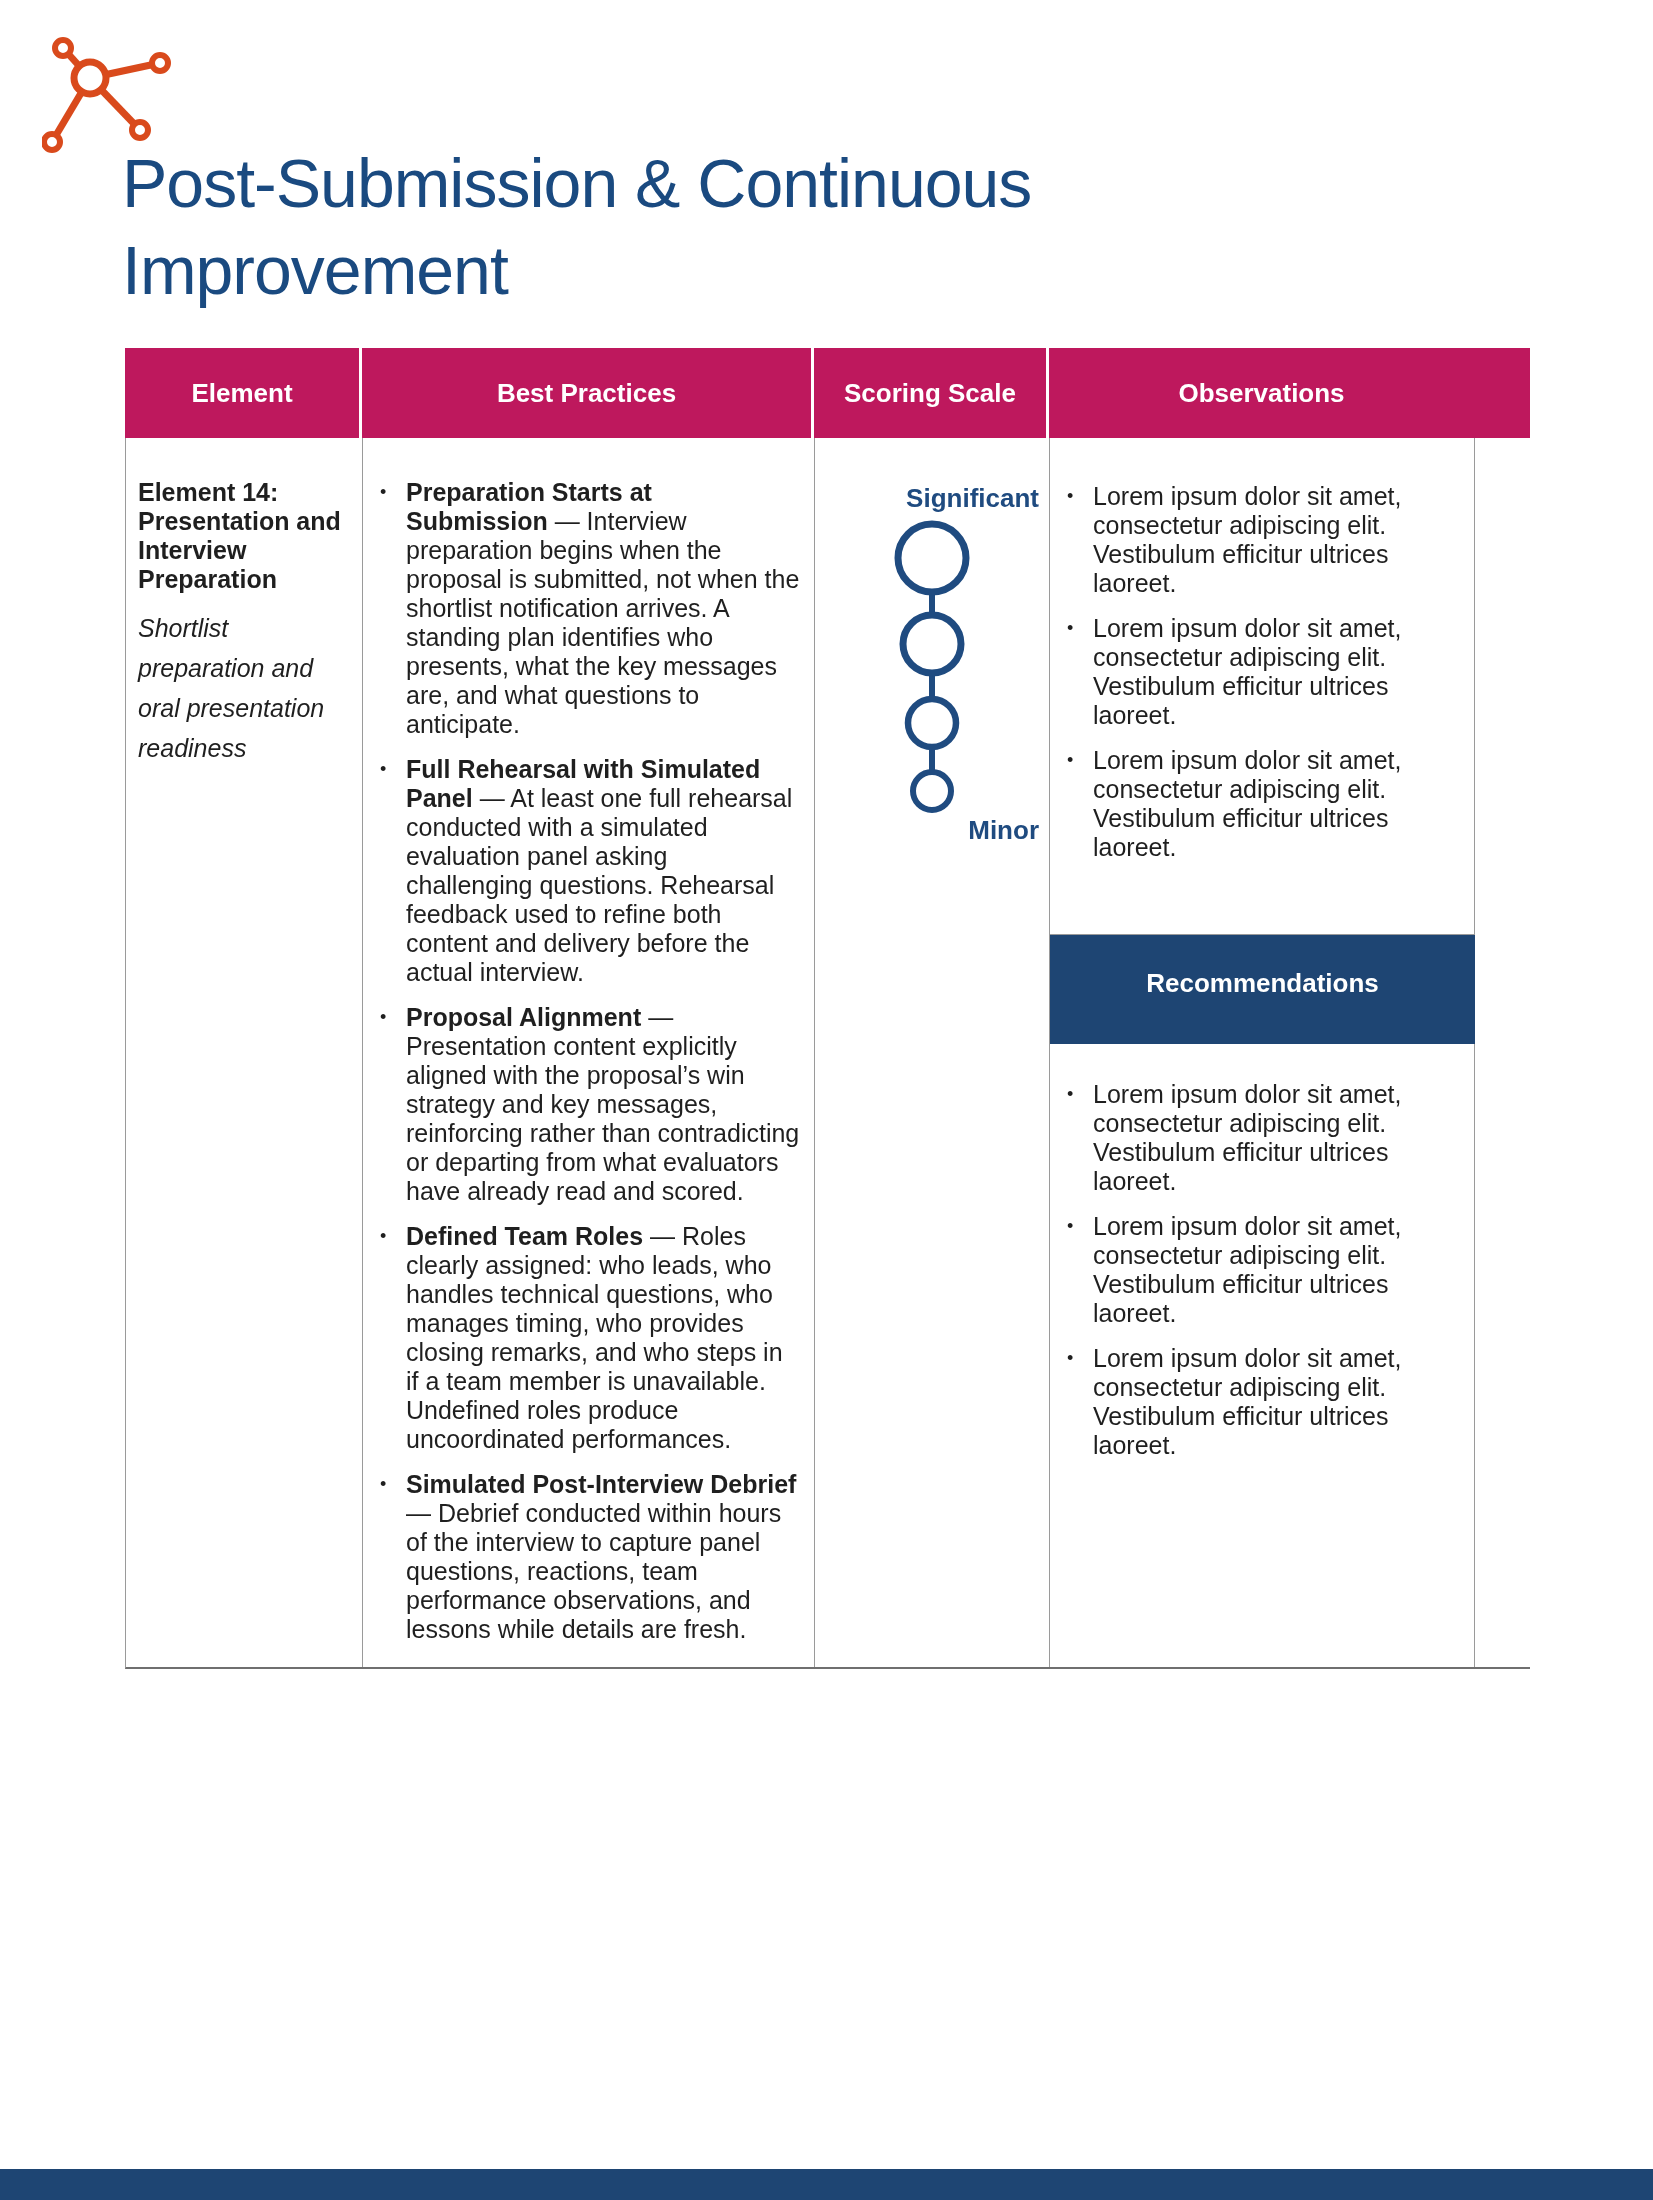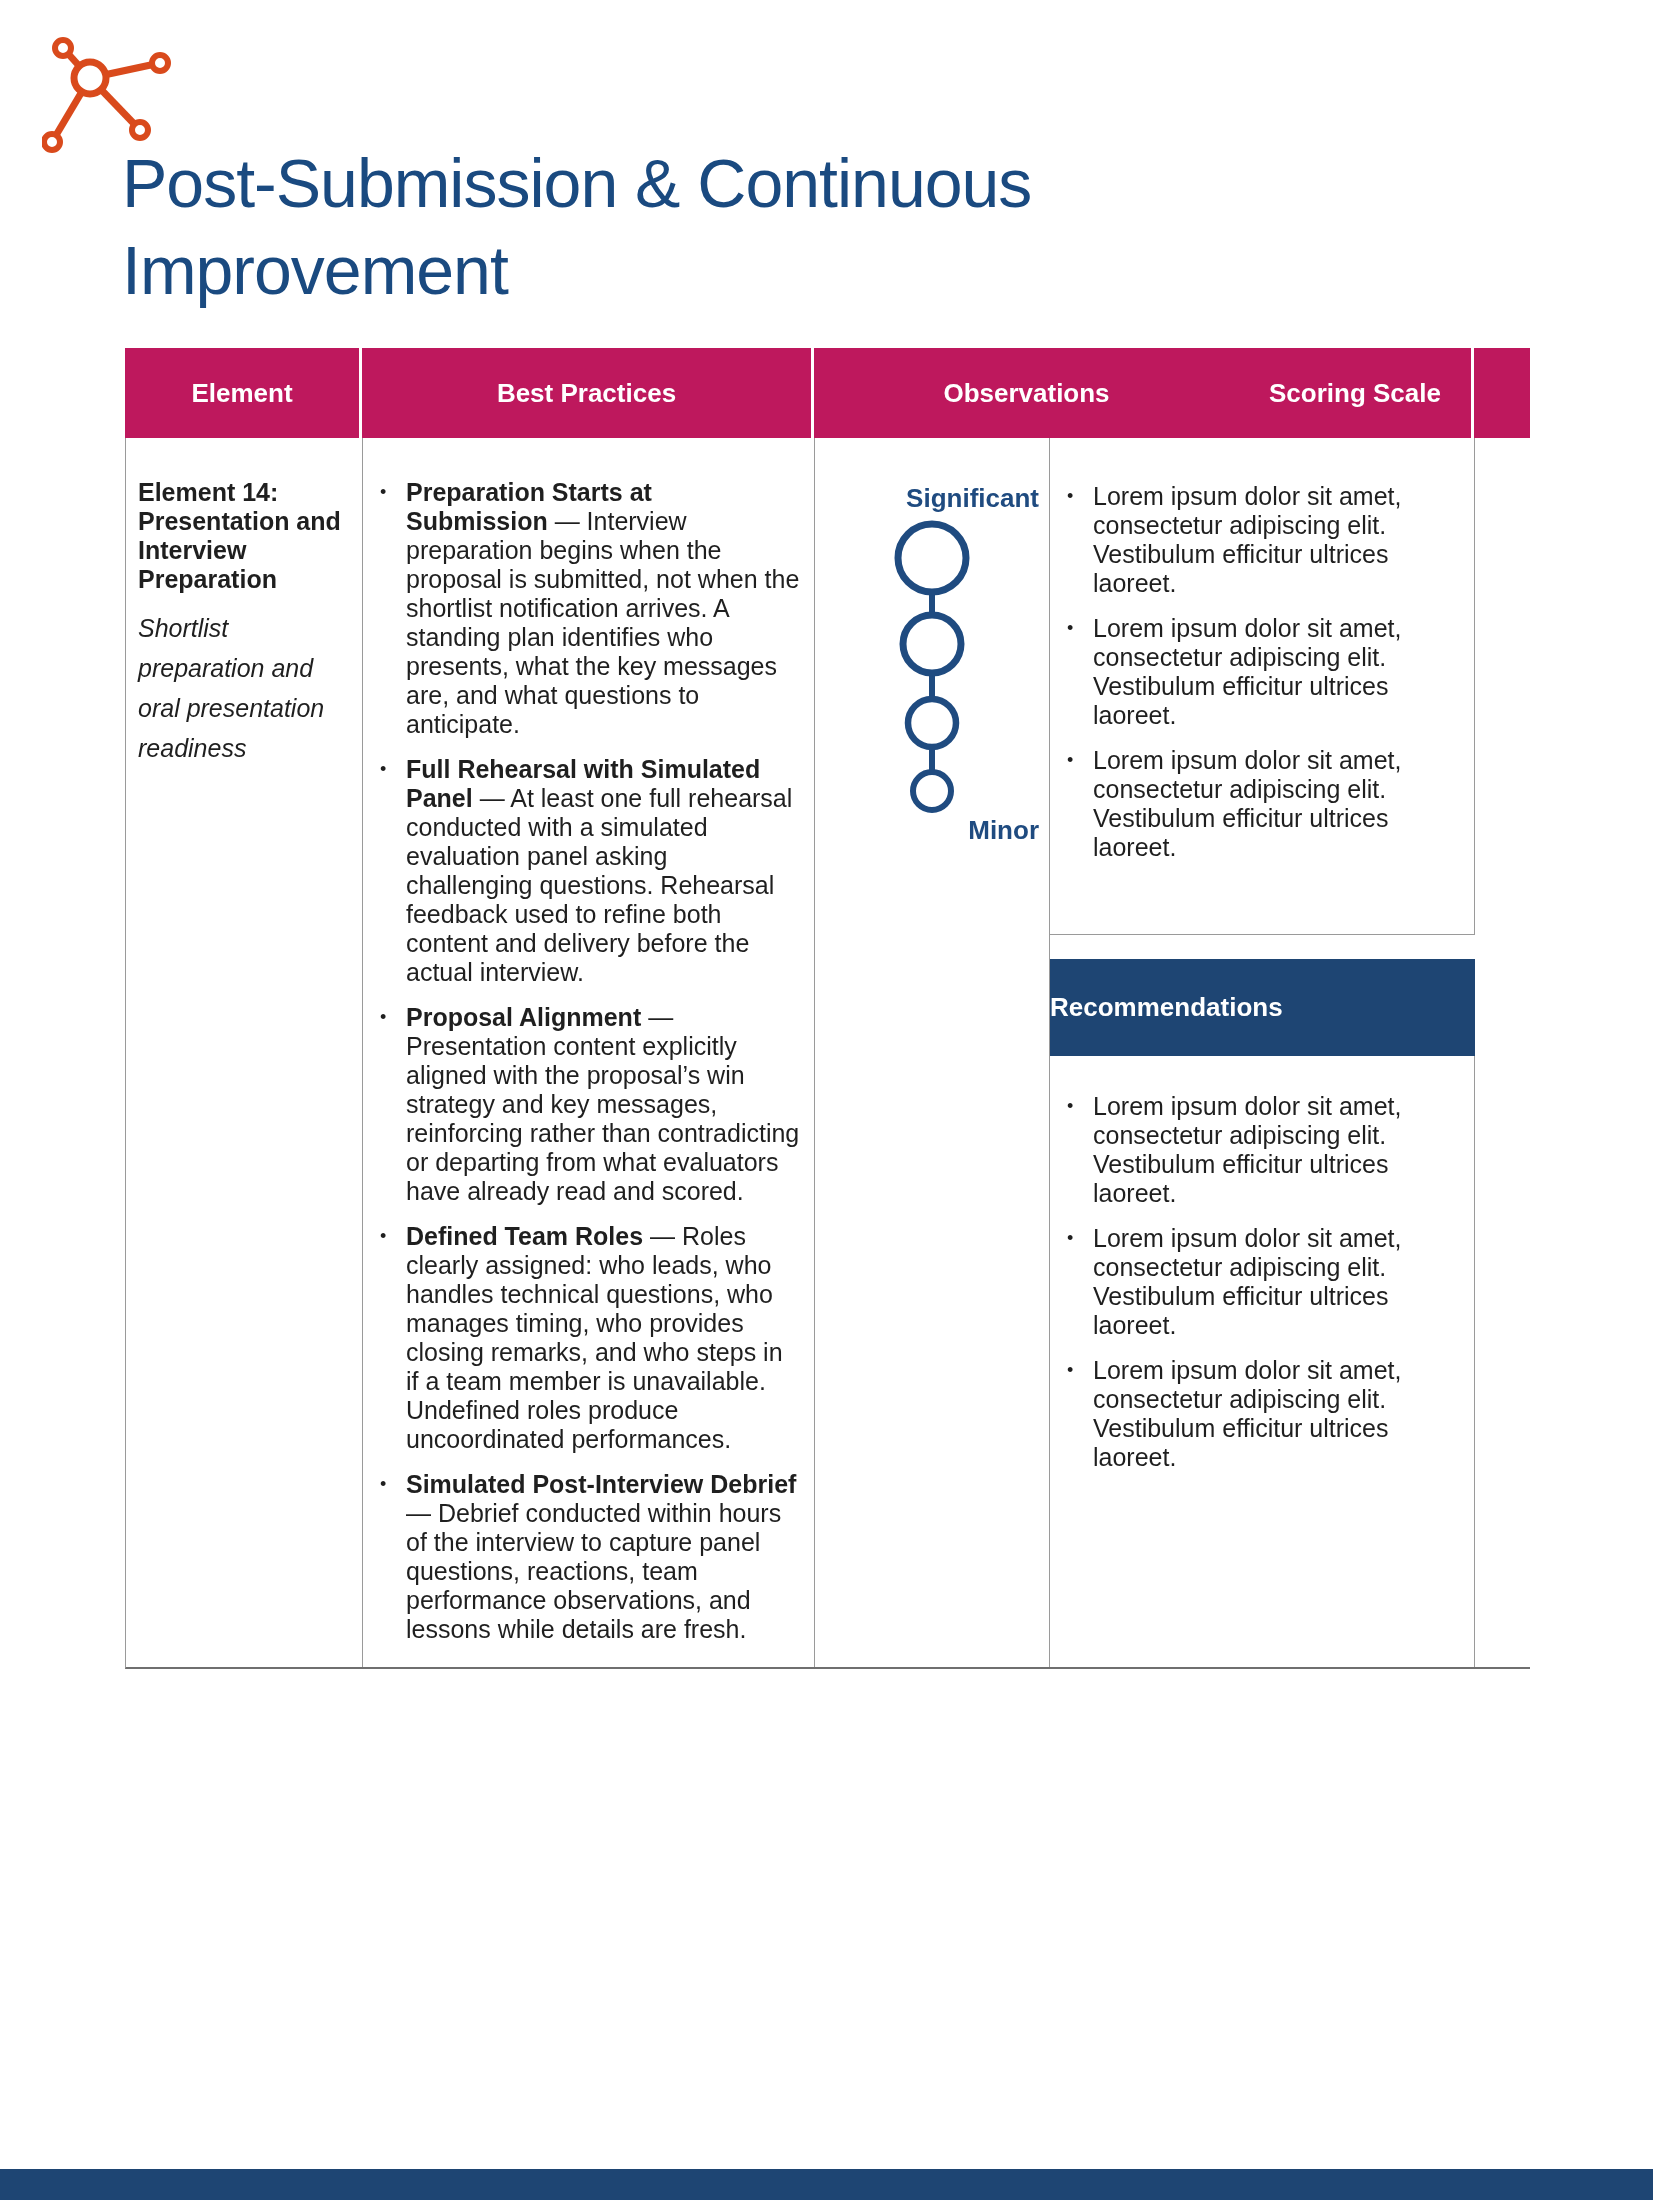--- a/index.html
+++ b/index.html
@@ -54,22 +54,22 @@
   .score-icon{display:block;margin:6px auto 0 auto;}
   .score-label.bottom{}
   
   .col-obs{display:flex;flex-direction:column;padding:0;}
   .obs-cell{
     height:497px;box-sizing:border-box;
     border-bottom:1px solid #9a9a9a;border-right:1px solid #9a9a9a;
     padding:44px 22px 0 14px;
   }
   .rec-header{
-    height:97px;line-height:97px;
-    background:#1e4573;color:#ffffff;font-size:26px;font-weight:700;margin-top:24px;
+    height:109px;line-height:97px;text-align:center;
+    background:#1e4573;color:#ffffff;font-size:26px;font-weight:700;
   }
   .rec-cell{
     flex:1;box-sizing:border-box;border-right:1px solid #9a9a9a;
     padding:36px 22px 0 14px;
   }
   
   .footer-bar{position:absolute;left:0;top:2169px;width:1653px;height:31px;background:#1e4573;}
 </style>
 </head>
 <body>
@@ -90,22 +90,22 @@
     </g>
   </svg>
 
   <h1 class="page-title">Post-Submission &amp; Continuous Improvement</h1>
 
   <div class="rtable">
 
     <div class="thead">
       <div class="th w1 sep">Element</div>
       <div class="th w2 sep">Best Practices</div>
+      <div class="th w3 sep">Scoring Scale</div>
       <div class="th w4">Observations</div>
-      <div class="th w3 sep">Scoring Scale</div>
     </div>
 
     <div class="tbody">
 
       <div class="col bcell col-element w1">
         <div class="el-title">Element 14: Presentation and Interview Preparation</div>
         <div class="el-sub">Shortlist preparation and oral presentation readiness</div>
       </div>
 
       <div class="col bcell col-bp w2">

